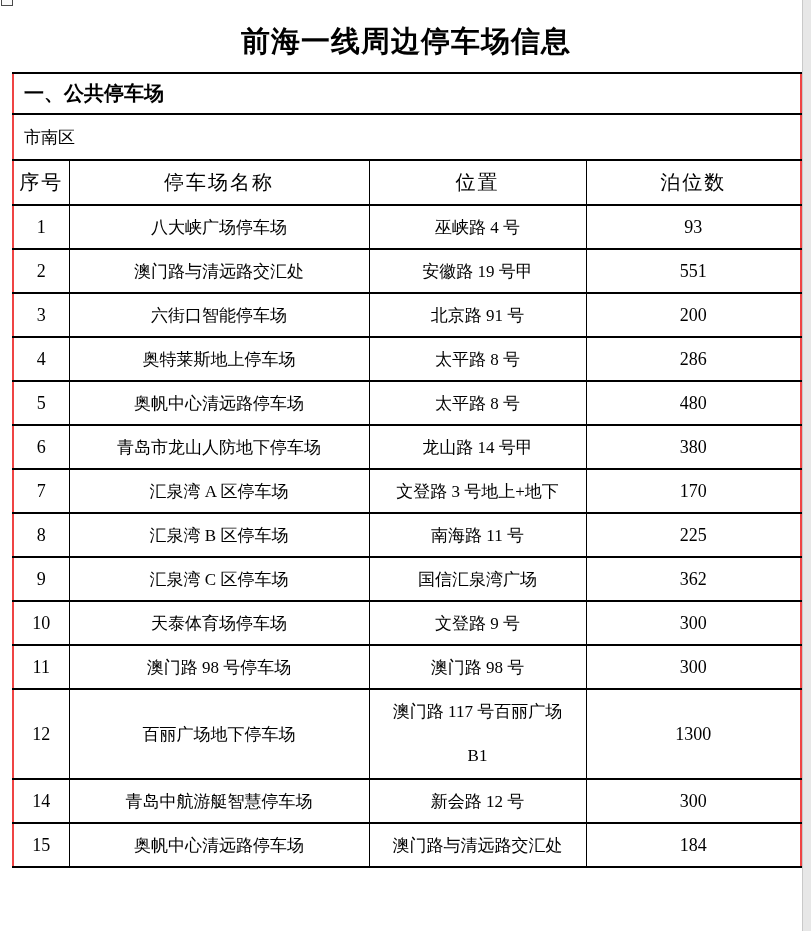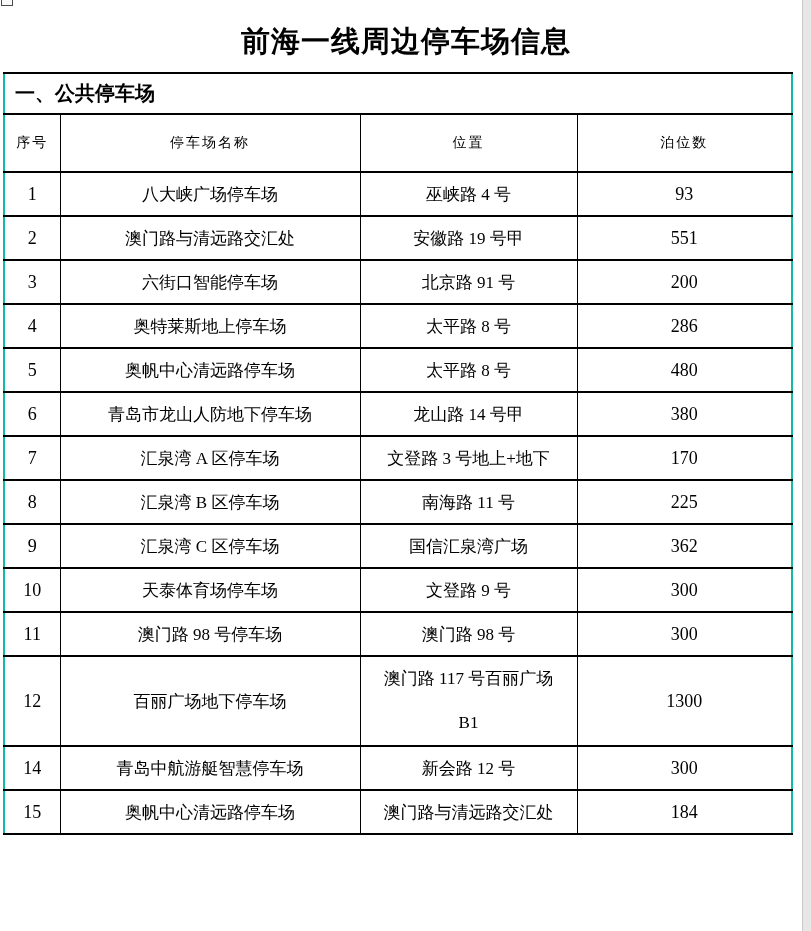--- a/index.html
+++ b/index.html
@@ -37,24 +37,24 @@
     padding-top: 22px;
     height: 72px;
     text-align: center;
     font-family: Liberation Sans, sans-serif;
     font-weight: bold;
     font-size: 29px;
     letter-spacing: 1px;
   }
   table.parking {
     border-collapse: collapse;
-    margin-left: 3px;
+    margin-left: 12px;
     width: 788px;
     table-layout: fixed;
-    border: 2px solid #14b8a6;
+    border: 2px solid #ef4444;
   }
   td, th {
     border: 2px solid #000;
     border-left-width: 1px;
     border-right-width: 1px;
     text-align: center;
     vertical-align: middle;
     font-size: 17px;
     overflow: hidden;
   }
@@ -70,23 +70,23 @@
     font-weight: bold;
     font-size: 20px;
   }
   tr.r-district td {
     height: 46px;
     text-align: left;
     padding-left: 10px;
     font-size: 17px;
   }
   tr.r-header th {
-    height: 58px;
+    height: 45px;
     font-weight: normal;
-    font-size: 14px;
+    font-size: 20px;
     letter-spacing: 2px;
   }
   tr.r-data td { height: 44px; }
   td.cell-no, td.cell-count { font-size: 18px; }
   .loc-line { line-height: 44px; }
 </style>
 </head>
 <body>
 
 <div class="page">
@@ -100,20 +100,23 @@
     <colgroup>
       <col class="c-no">
         <col class="c-name">
         <col class="c-loc">
         <col class="c-count">
     </colgroup>
     <tbody>
       <tr class="r-section">
         <td colspan="4">一、公共停车场</td>
       </tr>
+      <tr class="r-district">
+        <td colspan="4">市南区</td>
+      </tr>
       <tr class="r-header">
         <th>序号</th>
         <th>停车场名称</th>
         <th>位置</th>
         <th>泊位数</th>
       </tr>
 
     <tr class="r-data">
           <td class="cell-no">1</td>
           <td class="cell-name">八大峡广场停车场</td>

